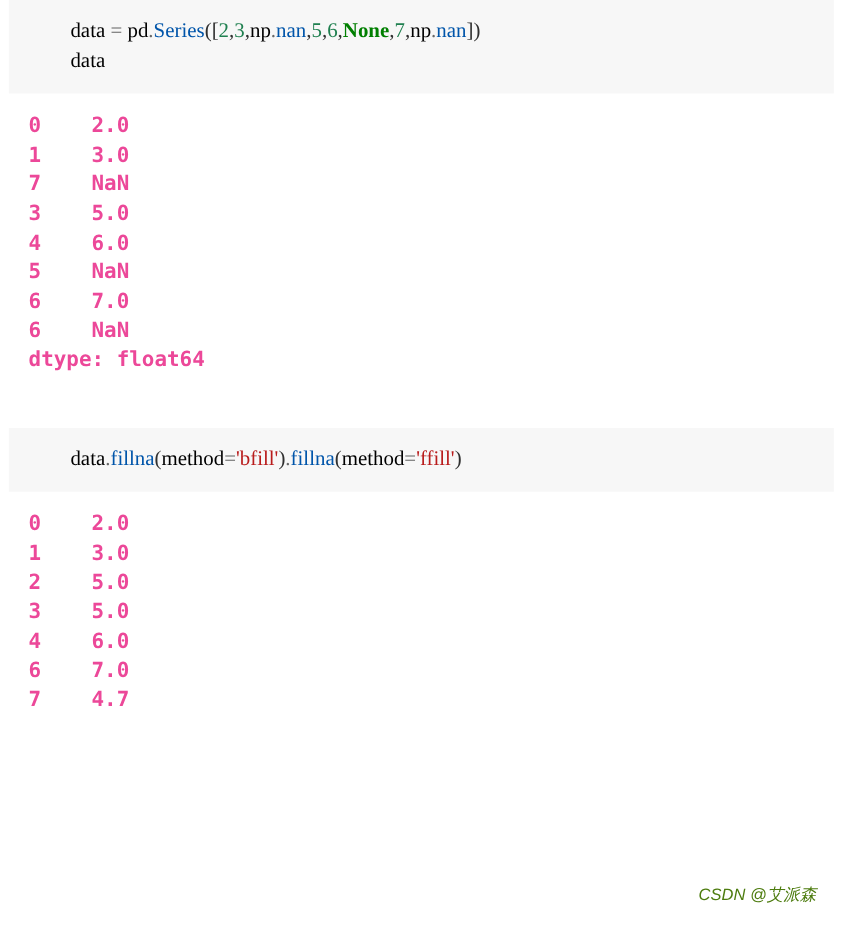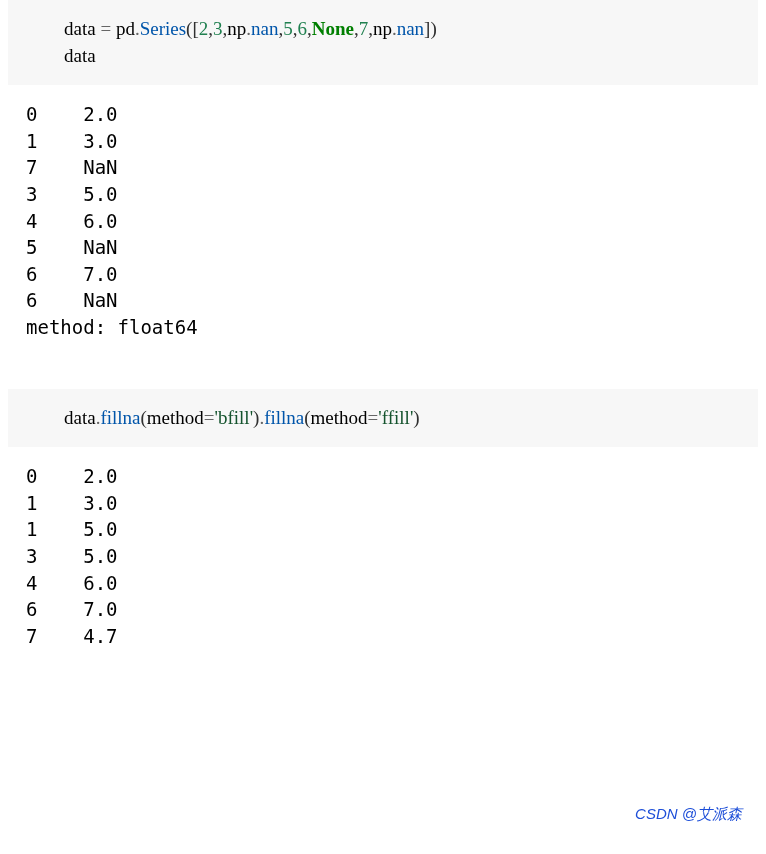--- a/index.html
+++ b/index.html
@@ -16,47 +16,48 @@
     background: #f7f7f7;
     padding: 16px 8px 16px 56px;
     margin: 0 8px 8px 8px;
     white-space: pre;
     font-family: Liberation Serif, serif;
   }
   .output-cell {
     padding: 8px 8px 8px 18px;
     margin: 0 8px 40px 8px;
     white-space: pre;
-    color: #000000;
+    color: #ec4899;
+    font-weight: bold;
   }
   .tok-name { color: #000000; }
   .tok-op   { color: #666666; }
   .tok-func { color: #0055aa; }
   .tok-attr { color: #0055aa; }
   .tok-punct{ color: #303030; }
   .tok-num  { color: #208050; }
   .tok-kw   { color: #007f00; font-weight: bold; }
-  .tok-str  { color: #14532d; }
+  .tok-str  { color: #b91c1c; }
   .watermark {
     position: fixed;
     right: 24px;
     bottom: 30px;
-    color: #1d4ed8;
+    color: #4d7c0f;
     font-family: Arial, sans-serif;
     font-size: 15px;
     font-style: italic;
   }
 </style>
 </head>
 <body>
 
 <div class="code-cell"><span class="tok-name">data</span><span class="tok-op"> = </span><span class="tok-name">pd</span><span class="tok-op">.</span><span class="tok-func">Series</span><span class="tok-punct">(</span><span class="tok-punct">[</span><span class="tok-num">2</span><span class="tok-punct">,</span><span class="tok-num">3</span><span class="tok-punct">,</span><span class="tok-name">np</span><span class="tok-op">.</span><span class="tok-attr">nan</span><span class="tok-punct">,</span><span class="tok-num">5</span><span class="tok-punct">,</span><span class="tok-num">6</span><span class="tok-punct">,</span><span class="tok-kw">None</span><span class="tok-punct">,</span><span class="tok-num">7</span><span class="tok-punct">,</span><span class="tok-name">np</span><span class="tok-op">.</span><span class="tok-attr">nan</span><span class="tok-punct">]</span><span class="tok-punct">)</span>
 <span class="tok-name">data</span>
 </div>
 
-<div class="output-cell" id="out1"><div>0    2.0</div><div>1    3.0</div><div>7    NaN</div><div>3    5.0</div><div>4    6.0</div><div>5    NaN</div><div>6    7.0</div><div>6    NaN</div><div>method: float64</div></div>
+<div class="output-cell" id="out1"><div>0    2.0</div><div>1    3.0</div><div>7    NaN</div><div>3    5.0</div><div>4    6.0</div><div>5    NaN</div><div>6    7.0</div><div>6    NaN</div><div>dtype: float64</div></div>
 
 <div class="code-cell"><span class="tok-name">data</span><span class="tok-op">.</span><span class="tok-func">fillna</span><span class="tok-punct">(</span><span class="tok-name">method</span><span class="tok-op">=</span><span class="tok-str">'bfill'</span><span class="tok-punct">)</span><span class="tok-op">.</span><span class="tok-func">fillna</span><span class="tok-punct">(</span><span class="tok-name">method</span><span class="tok-op">=</span><span class="tok-str">'ffill'</span><span class="tok-punct">)</span>
 </div>
 
-<div class="output-cell" id="out2" style="margin-bottom:0;"><div>0    2.0</div><div>1    3.0</div><div>1    5.0</div><div>3    5.0</div><div>4    6.0</div><div>6    7.0</div><div>7    4.7</div></div>
+<div class="output-cell" id="out2" style="margin-bottom:0;"><div>0    2.0</div><div>1    3.0</div><div>2    5.0</div><div>3    5.0</div><div>4    6.0</div><div>6    7.0</div><div>7    4.7</div></div>
 
 <div class="watermark">CSDN @艾派森</div>
 
 </body></html>

